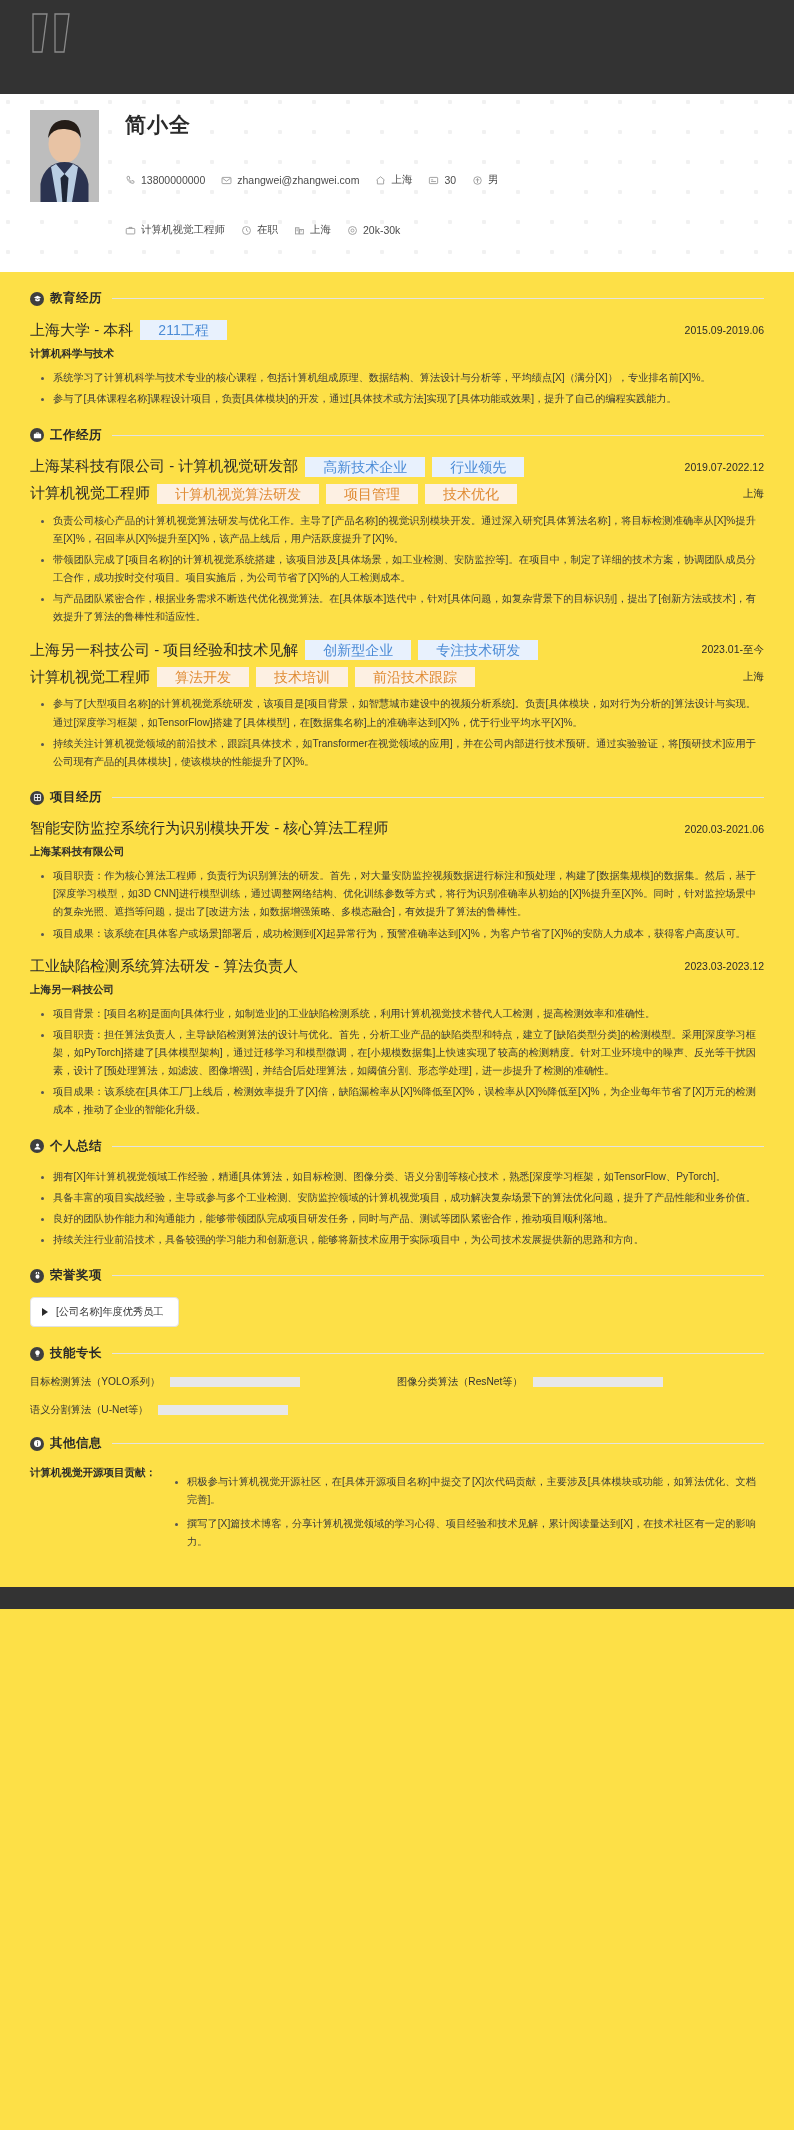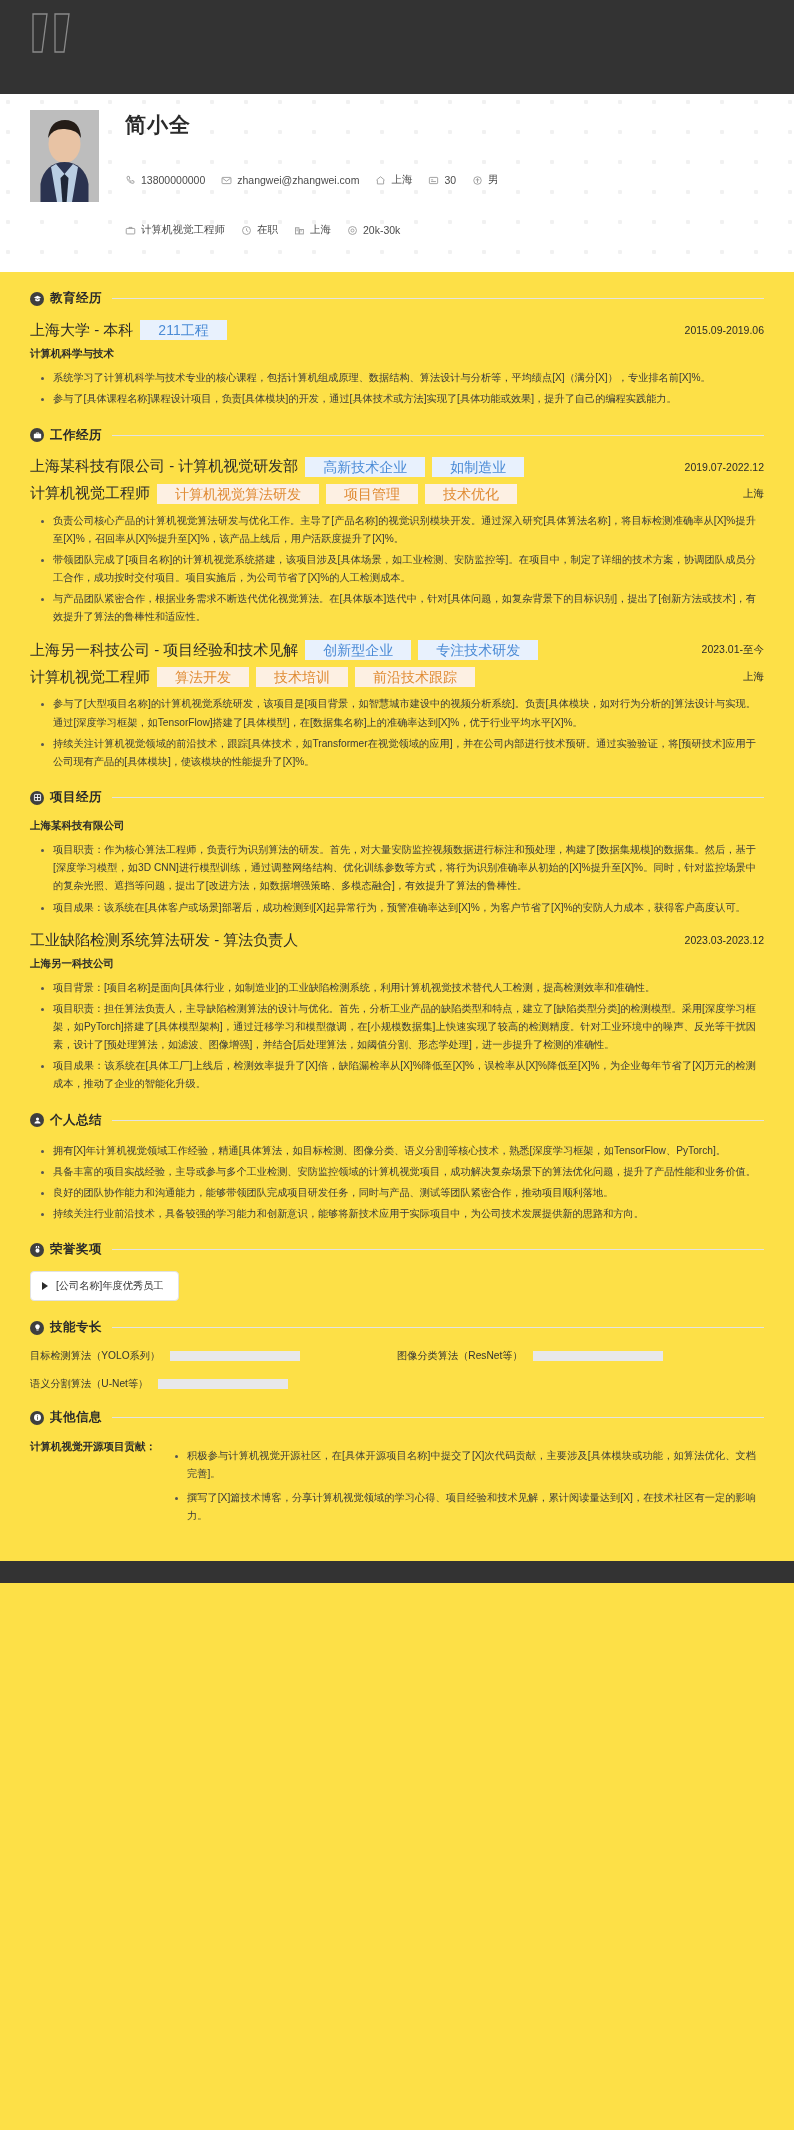--- a/index.html
+++ b/index.html
@@ -403,21 +403,21 @@
         </span>
         <span class="sec-title">工作经历</span>
         <span class="sec-rule"></span>
       </div>
 
       <div class="entry">
         <div class="entry-line">
           <div class="entry-left">
             <span class="entry-title">上海某科技有限公司 - 计算机视觉研发部</span>
             <span class="tag blue">高新技术企业</span>
-            <span class="tag blue">如制造业</span>
+            <span class="tag blue">行业领先</span>
           </div>
           <div class="entry-right">2019.07-2022.12</div>
         </div>
         <div class="entry-line">
           <div class="entry-left">
             <span class="entry-title">计算机视觉工程师</span>
             <span class="tag orange">计算机视觉算法研发</span>
             <span class="tag orange">项目管理</span>
             <span class="tag orange">技术优化</span>
           </div>
@@ -461,20 +461,26 @@
           <svg viewBox="0 0 16 16" fill="none" stroke="currentColor" stroke-width="1.6">
               <rect x="2.5" y="2.5" width="11" height="11" rx="1"></rect>
               <path d="M8 2.8v10.4M2.8 8h10.4"></path>
             </svg>
         </span>
         <span class="sec-title">项目经历</span>
         <span class="sec-rule"></span>
       </div>
 
       <div class="entry">
+        <div class="entry-line">
+          <div class="entry-left">
+            <span class="entry-title">智能安防监控系统行为识别模块开发 - 核心算法工程师</span>
+          </div>
+          <div class="entry-right">2020.03-2021.06</div>
+        </div>
         <div class="entry-sub">上海某科技有限公司</div>
         <ul class="bullets">
           <li>项目职责：作为核心算法工程师，负责行为识别算法的研发。首先，对大量安防监控视频数据进行标注和预处理，构建了[数据集规模]的数据集。然后，基于[深度学习模型，如3D CNN]进行模型训练，通过调整网络结构、优化训练参数等方式，将行为识别准确率从初始的[X]%提升至[X]%。同时，针对监控场景中的复杂光照、遮挡等问题，提出了[改进方法，如数据增强策略、多模态融合]，有效提升了算法的鲁棒性。</li>
           <li>项目成果：该系统在[具体客户或场景]部署后，成功检测到[X]起异常行为，预警准确率达到[X]%，为客户节省了[X]%的安防人力成本，获得客户高度认可。</li>
         </ul>
       </div>
 
       <div class="entry">
         <div class="entry-line">
           <div class="entry-left">

